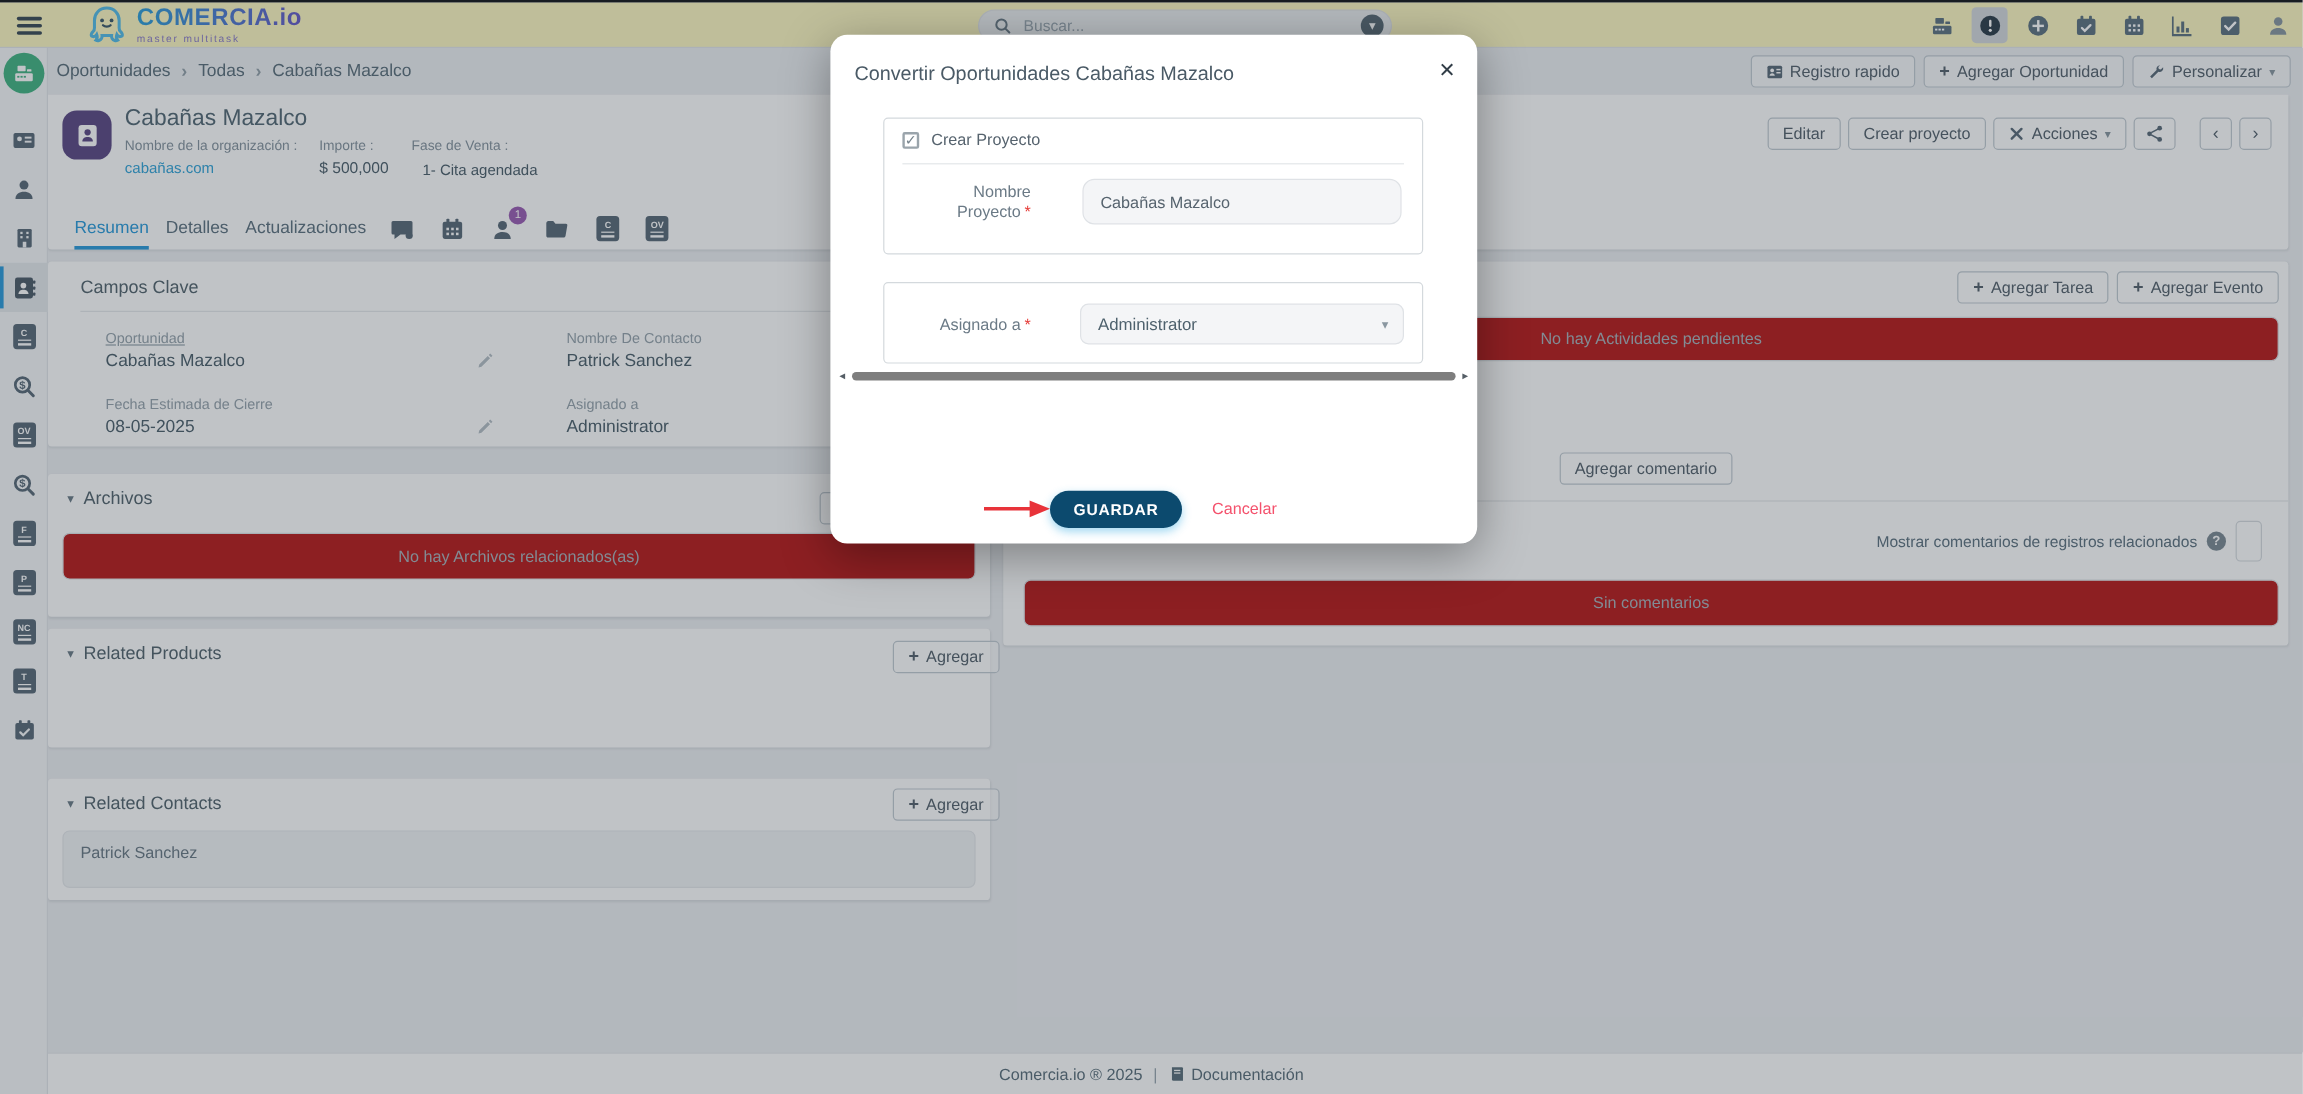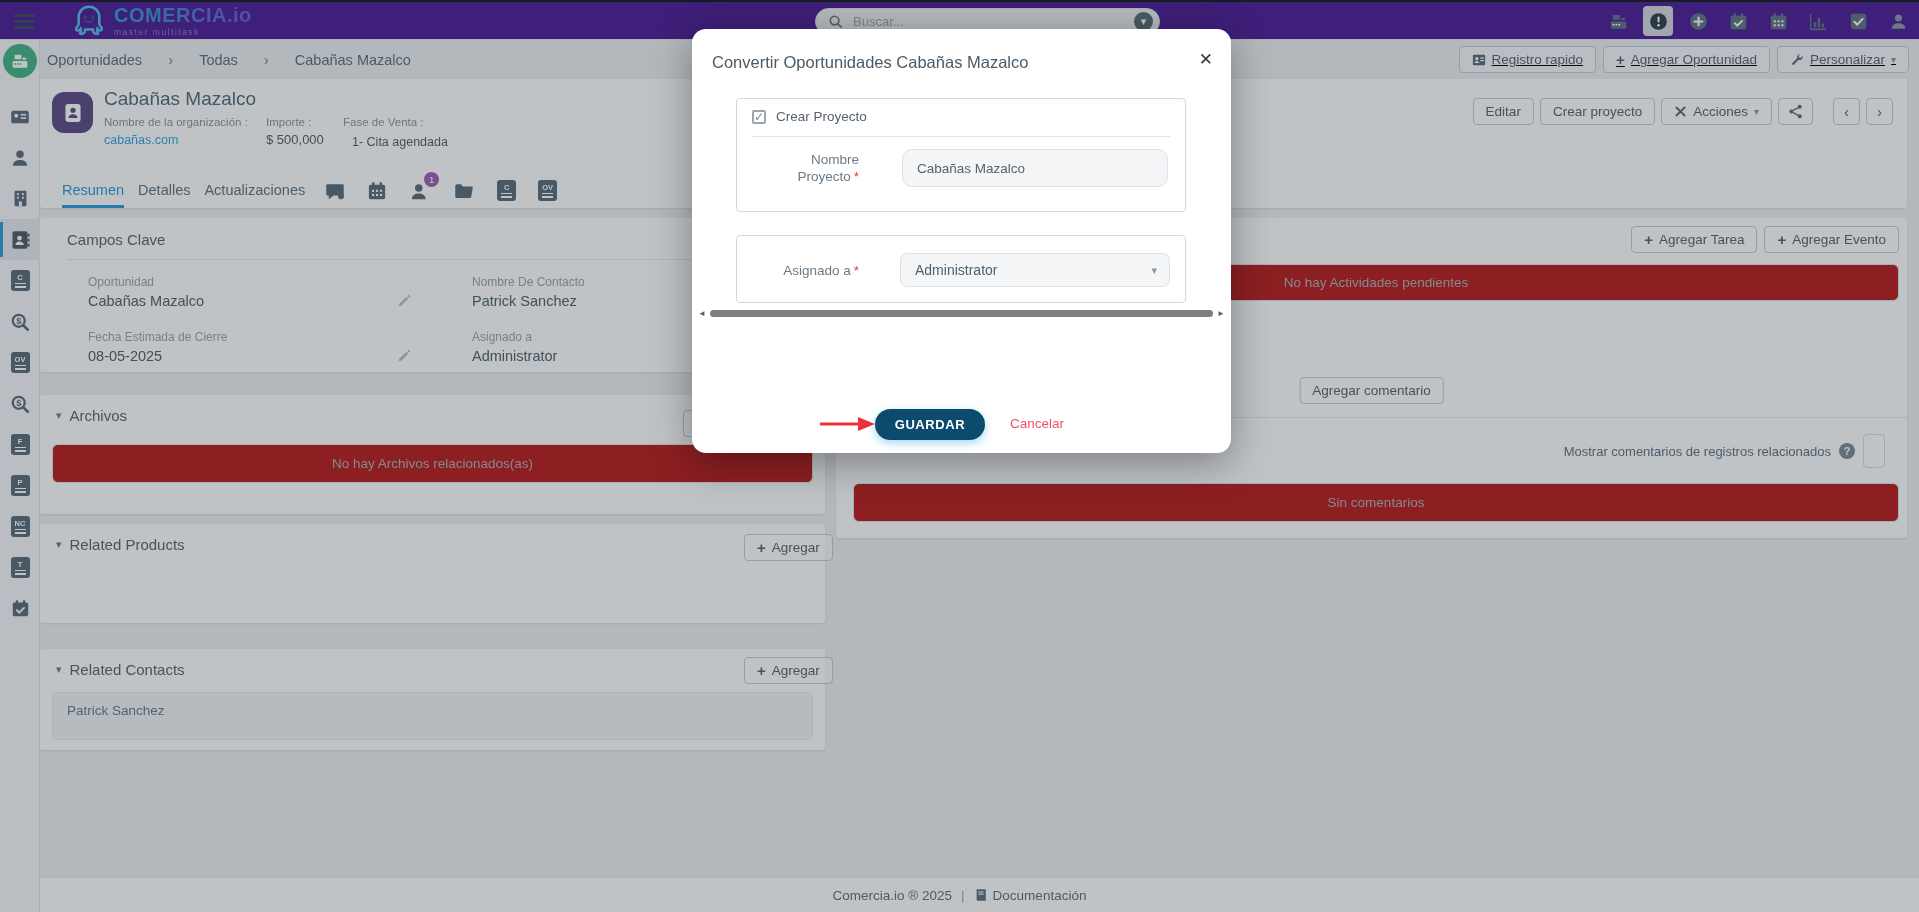--- a/index.html
+++ b/index.html
@@ -2,21 +2,21 @@
 <html><head>
 <meta charset="utf-8">
 <style>
   html,body{margin:0;padding:0;background:#9aa2ab;}
   *{box-sizing:border-box;}
   .stage{position:relative;width:1919px;height:912px;overflow:hidden;
          font-family:"Liberation Sans","DejaVu Sans",sans-serif;background:#eef0f3;}
   .topline{position:absolute;top:0;left:0;right:0;height:2px;background:#15181c;z-index:5;}
 
   
-  .navbar{position:absolute;top:2px;left:0;right:0;height:38px;background:#4c1d95;
+  .navbar{position:absolute;top:2px;left:0;right:0;height:38px;background:#fef9c3;
           border-bottom:1px solid #e3e6ea;z-index:4;display:flex;align-items:center;}
   .hamburger{position:absolute;left:14px;top:12px;width:21px;height:15px;display:flex;
              flex-direction:column;justify-content:space-between;cursor:pointer;}
   .hamburger i{display:block;height:3px;border-radius:2px;background:#3c4b57;}
   .logo-wrap{position:absolute;left:70px;top:0px;display:flex;align-items:center;gap:6px;}
   .logo-text{display:flex;flex-direction:column;line-height:1;}
   .logo-name{font-size:20px;font-weight:bold;letter-spacing:.5px;
              background:linear-gradient(90deg,#2f9fd8,#6a5cc8);
              -webkit-background-clip:text;background-clip:text;color:transparent;}
   .logo-tag{font-size:8.5px;color:#8b7cc9;letter-spacing:1.5px;margin-top:3px;}
@@ -28,24 +28,24 @@
   .search-caret{width:19px;height:19px;border-radius:50%;background:#5a6b77;display:flex;
                 align-items:center;justify-content:center;color:#fff;font-size:11px;flex:none;cursor:pointer;}
   .nav-icons{position:absolute;right:6px;top:0;height:38px;display:flex;align-items:center;gap:10px;}
   .nav-ic{width:30px;height:30px;display:flex;align-items:center;justify-content:center;
           color:#5f7381;cursor:pointer;border-radius:4px;}
   .nav-ic.active{background:#d4d9dd;color:#2f3f4c;}
   .nav-ic svg{display:block;}
 
   
   .crumbbar{position:absolute;top:40px;left:40px;right:0;height:39px;display:flex;align-items:center;z-index:2;}
-  .crumbs{display:flex;align-items:center;gap:26px;margin-left:7px;font-size:14.5px;color:#5c707c;}
+  .crumbs{display:flex;align-items:flex-start;gap:9px;margin-left:7px;font-size:14.5px;color:#5c707c;}
   .crumb{cursor:pointer;}
   .crumb-sep{color:#94a1aa;font-size:15px;font-weight:bold;}
-  .crumb-actions{position:absolute;right:10px;top:6px;display:flex;gap:7px;text-decoration:underline;}
+  .crumb-actions{position:absolute;right:10px;top:6px;display:flex;gap:7px;}
   .btn-outline{border:1px solid #c3ccd3;border-radius:4px;color:#56636e;background:rgba(255,255,255,.55);
                font-size:13.5px;padding:0 12px;height:27px;display:inline-flex;align-items:center;gap:6px;cursor:pointer;white-space:nowrap;}
   .btn-outline .plus{font-weight:bold;font-size:15px;}
   .btn-outline svg{display:block;}
 
   
   .sidebar{position:absolute;left:0;top:40px;bottom:0;width:40px;background:#f7f9fa;
            border-right:1px solid #e3e6ea;z-index:3;}
   .app-circle{position:absolute;left:3px;top:4px;width:34px;height:34px;border-radius:50%;
               background:#45b584;display:flex;align-items:center;justify-content:center;color:#fff;cursor:pointer;}
@@ -497,21 +497,21 @@
               <i></i>
             </span>
         </span>
       </div>
     </div>
   </section>
 
   <section class="card campos-card">
     <h2 class="sec-title" style="margin:0;font-weight:normal;">Campos Clave</h2>
     <div class="campos-divider"></div>
-    <span class="f-label" style="left:48px;top:57px;">Oportunidad</span>
+    <span class="f-label" style="left:48px;top:57px;text-decoration:underline;">Oportunidad</span>
     <span class="f-value" style="left:48px;top:75px;">Cabañas Mazalco</span>
     <span class="pencil" style="left:357px;top:75px;">
       <svg width="15" height="15" viewBox="0 0 16 16" fill="currentColor">
           <path d="M2.5 11.5l7.6-7.6 2 2-7.6 7.6-2.6.6zM11 3l1.3-1.3 2 2L13 5z"></path>
         </svg>
     </span>
     <span class="f-label" style="left:432px;top:57px;">Nombre De Contacto</span>
     <span class="f-value linkish" style="left:432px;top:75px;">Patrick Sanchez</span>
     <span class="f-label" style="left:48px;top:112px;">Fecha Estimada de Cierre</span>
     <span class="f-value" style="left:48px;top:130px;">08-05-2025</span>

